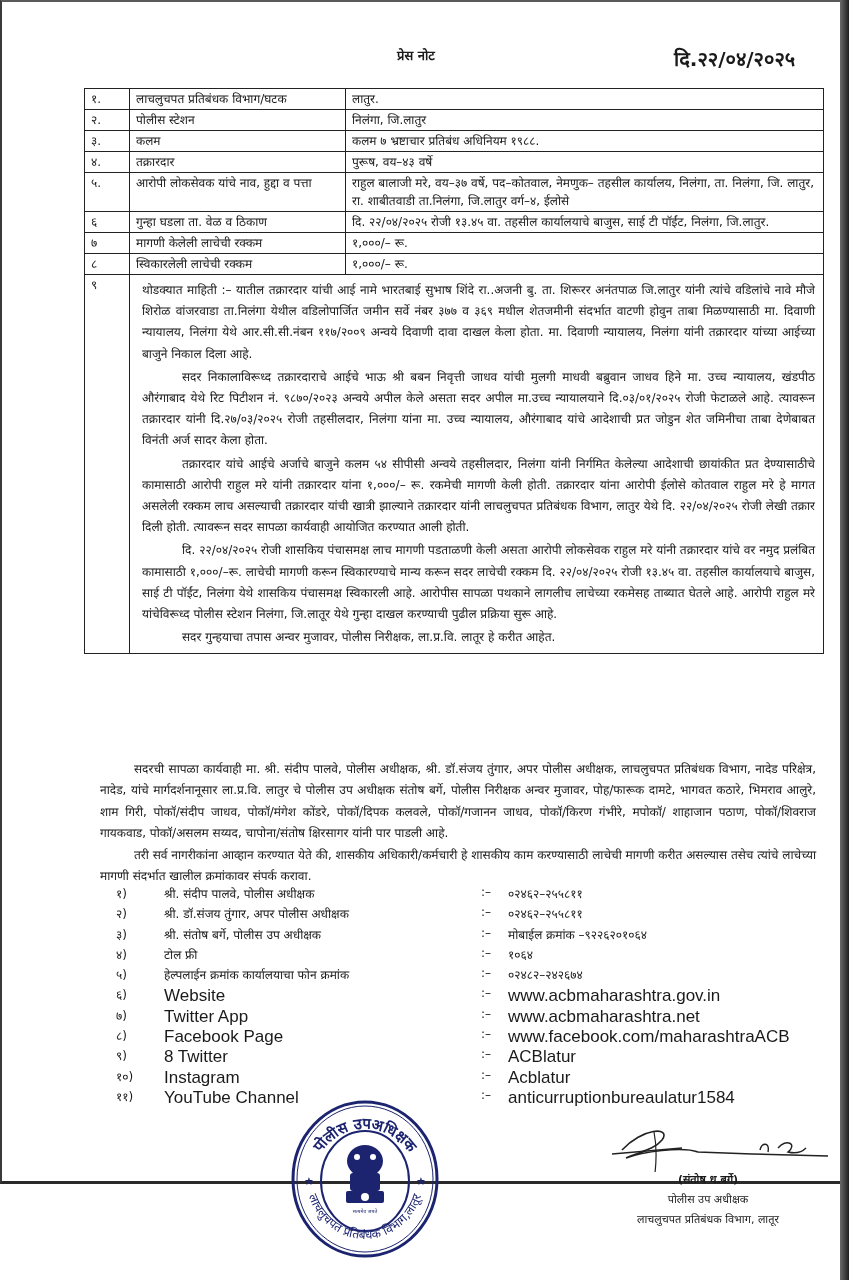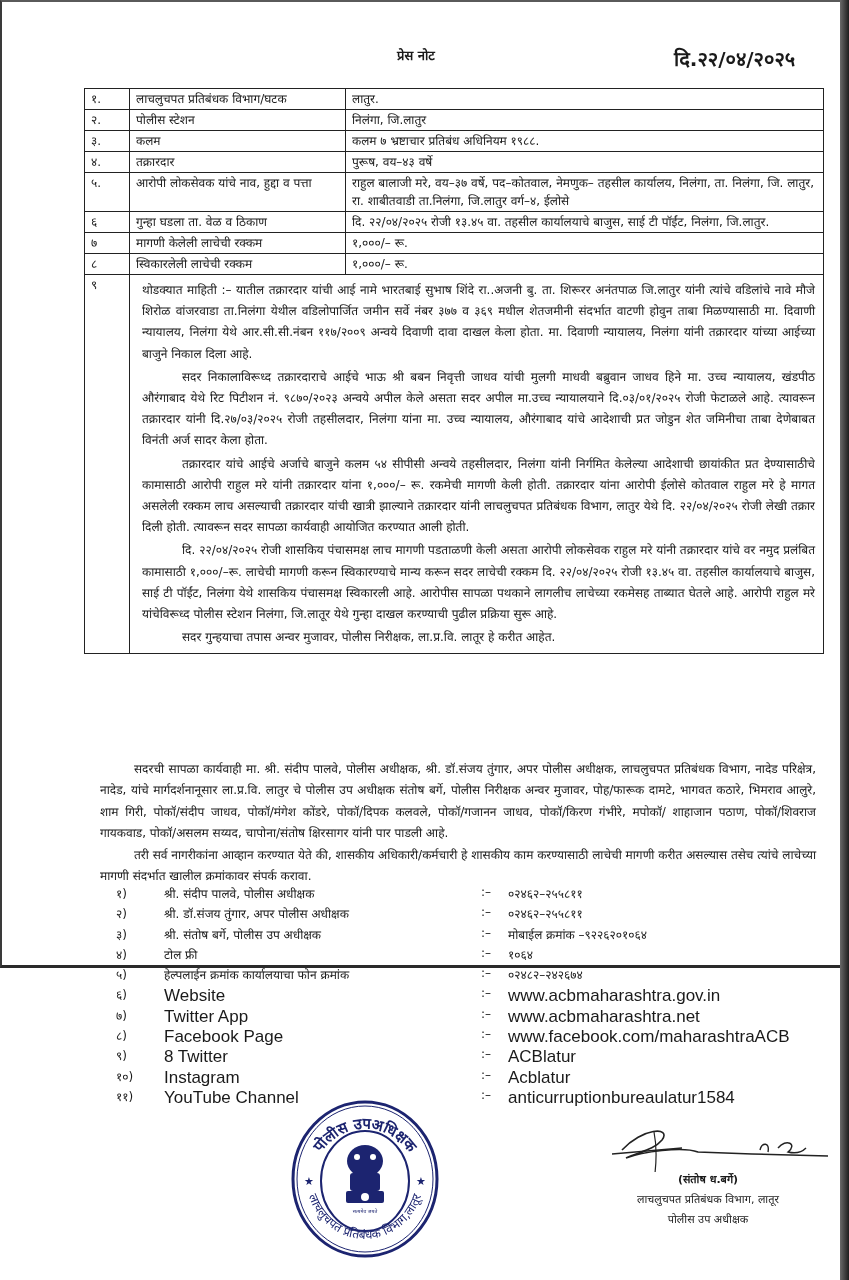--- a/index.html
+++ b/index.html
@@ -4,21 +4,21 @@
 <style>
   html, body { margin: 0; padding: 0; }
   body {
     width: 849px; height: 1280px; overflow: hidden;
     background: #ffffff;
     font-family: "DejaVu Sans", sans-serif;
     color: #1a1a1a;
     position: relative;
   }
   .page {
-    position: absolute; left: 0; top: 0; width: 849px; height: 968px;
+    position: absolute; left: 0; top: 0; width: 849px; height: 1184px;
     box-sizing: border-box;
     border-left: 2px solid #3a3a3a;
     border-top: 2px solid #5a5a5a;
     border-bottom: 3px solid #2a2a2a;
     background: #fff;
   }
   .right-shadow {
     position: absolute; right: 0; top: 0; width: 9px; height: 1280px;
     background: linear-gradient(to right, #6a6a6a, #1e1e1e);
   }
@@ -241,19 +241,19 @@
   <svg class="signature" viewBox="0 0 230 50">
     <path d="M20 28 C 40 6, 70 4, 60 18 C 52 28, 36 30, 24 36 C 40 30, 80 24, 96 30 L 150 32 L 226 34" fill="none" stroke="#222" stroke-width="1.6"></path>
     <path d="M10 32 L 80 26" fill="none" stroke="#222" stroke-width="1.4"></path>
     <path d="M52 10 C 56 30, 54 50, 50 70" fill="none" stroke="#222" stroke-width="1.2"></path>
     <path d="M158 28 C 160 20, 168 20, 166 30" fill="none" stroke="#222" stroke-width="1.4"></path>
     <path d="M176 26 C 184 16, 196 22, 186 30 C 194 32, 200 30, 204 26" fill="none" stroke="#222" stroke-width="1.4"></path>
   </svg>
 
   <div class="sign-block">
     <div class="name">(संतोष ध.बर्गे)</div>
+    <div>पोलीस उप अधीक्षक</div>
     <div>लाचलुचपत प्रतिबंधक विभाग, लातूर</div>
-    <div>पोलीस उप अधीक्षक</div>
   </div>
 
 </div>
 
 <div class="right-shadow"></div>
 
 </body></html>

